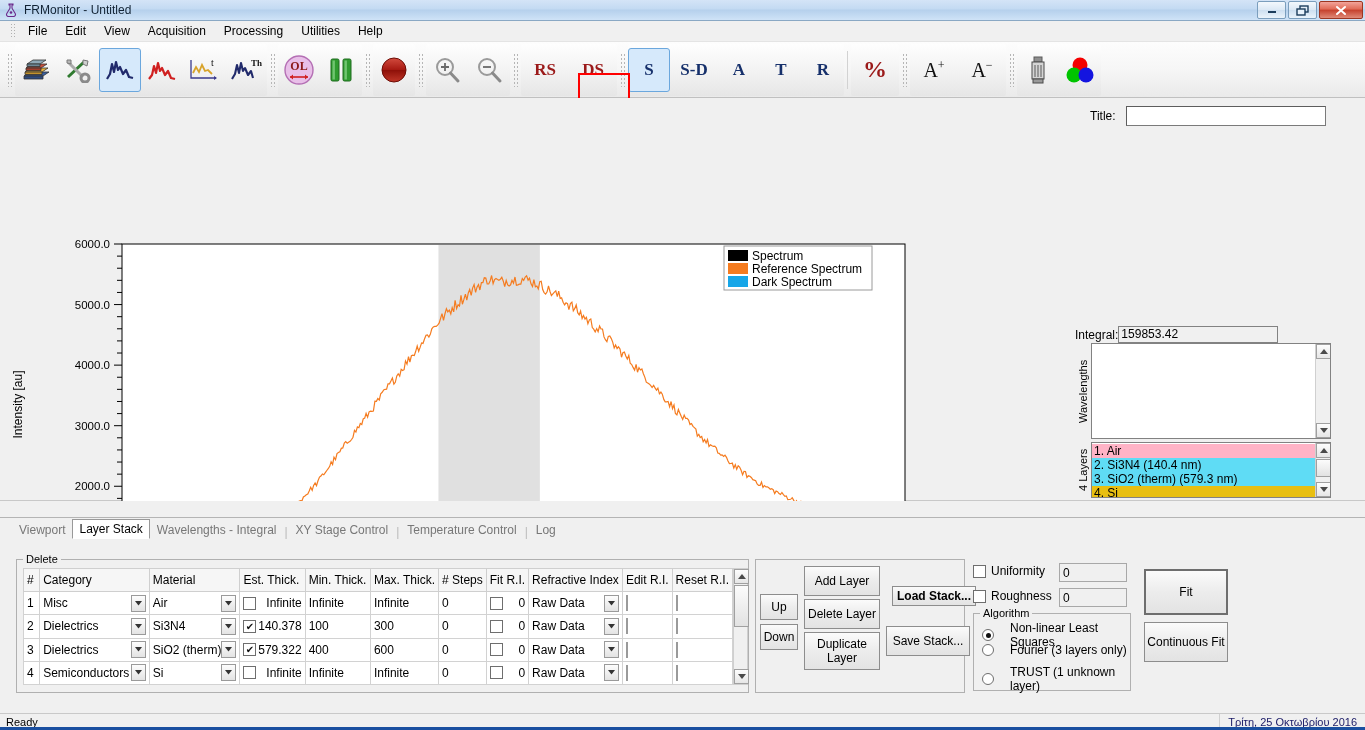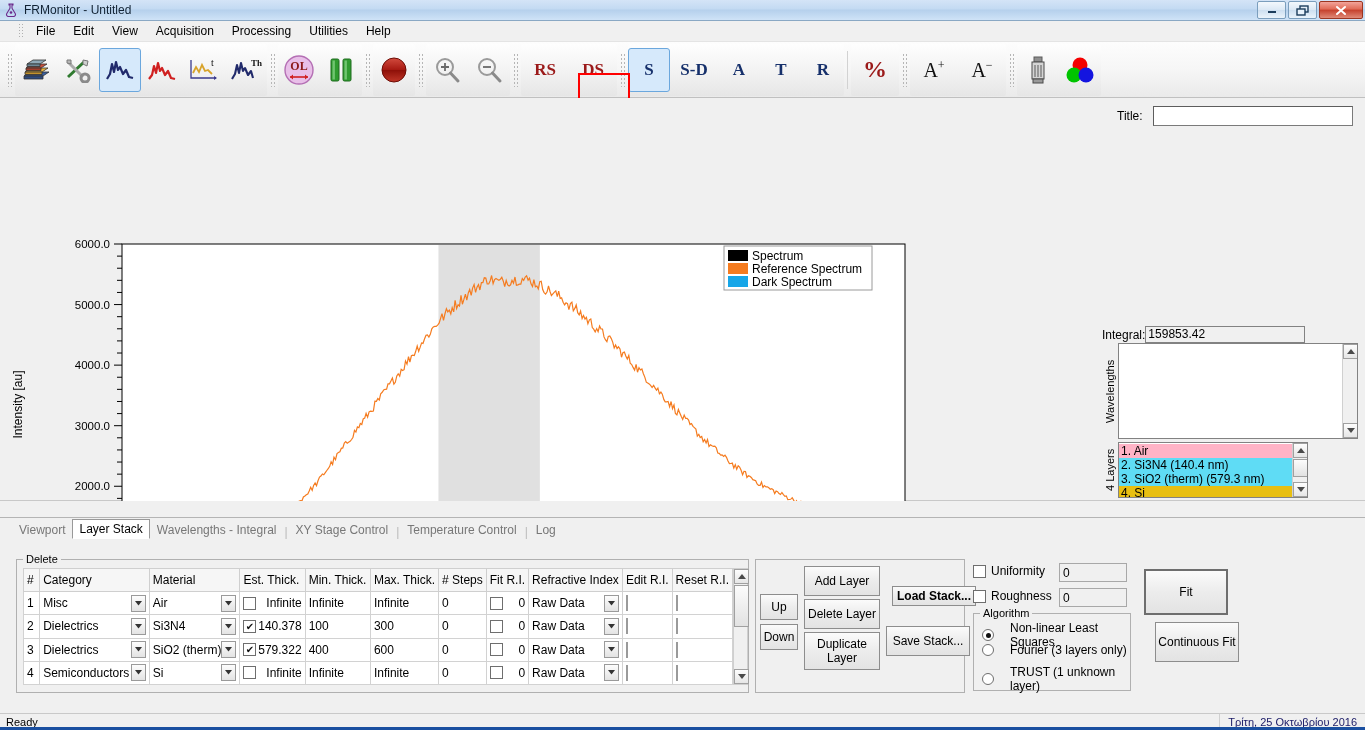--- a/index.html
+++ b/index.html
@@ -41,21 +41,21 @@
     background: linear-gradient(to bottom,#f2a49a,#e06a56 45%,#c5402c 50%,#e08a78);
     border-color: #9c3622; color: #fff; width: 44px;
   }
   .win-btn svg { display:block; }
 
   
   .menubar {
     height: 21px;
     background: #f0f0f0;
     display: flex; align-items: center;
-    padding-left: 18px;
+    padding-left: 10px;
     border-bottom: 1px solid #e4e4e4;
   }
   .menubar .grip { width: 5px; height: 16px; margin-right: 4px;
     background-image: radial-gradient(#b0b0b0 40%, transparent 41%);
     background-size: 3px 3px; }
   .menu-item { padding: 2px 9px; font-size: 12px; color: #000; cursor: default; }
 
   
   .toolbar {
     height: 56px;
@@ -98,21 +98,21 @@
     height: 403px;
     background: #f0f0f0;
     border-bottom: 1px solid #c8c8c8;
   }
 
   
   .chart-wrap { position: absolute; left: 0; top: 0; width: 930px; height: 403px; }
   .chart-svg { display:block; }
 
   
-  .right-panel { position: absolute; left: 962px; top: 0; right: 0; height: 403px; }
+  .right-panel { position: absolute; left: 935px; top: 0; right: 0; height: 403px; }
   .title-row { position: absolute; left: 155px; top: 8px; display: flex; align-items: center; }
   .title-lbl { font-size: 12px; margin-right: 10px; }
   .title-input {
     width: 200px; height: 20px;
     border: 1px solid #7a7a7a; border-top-color:#5d5d5d; border-left-color:#5d5d5d;
     background: #fff; font-size: 12px; padding: 0 3px;
     font-family: "Liberation Sans", sans-serif;
   }
 
   .integral-row { position: absolute; left: 140px; top: 228px; display:flex; align-items:center; }
@@ -575,21 +575,21 @@
             </div>
           <div class="sbtn down">
               <span class="arrow-dn"></span>
             </div>
         </div>
       </div>
     </div>
 
     <div class="vpanel" style="left:140px; top:344px; width:256px; height:56px;">
       <div class="vlabel">4 Layers</div>
-      <div class="listbox" style="width:190px; height:56px;">
+      <div class="listbox" style="width:240px; height:56px;">
         <div id="layer-list" style="padding-top:1px;">
             <div class="layer-row" style="background: rgb(255, 179, 198);">1. Air</div>
             <div class="layer-row" style="background: rgb(95, 220, 245);">2. Si3N4 (140.4 nm)</div>
             <div class="layer-row" style="background: rgb(95, 220, 245);">3. SiO2 (therm) (579.3 nm)</div>
             <div class="layer-row" style="background: rgb(232, 191, 17);">4. Si</div>
           </div>
         <div class="sbar">
           <div class="sbtn">
               <span class="arrow-up"></span>
             </div>
@@ -890,21 +890,21 @@
         </div>
         <div class="radio-row" style="position:absolute; left:8px; top:51px;">
           <span class="radio"></span>
           <span class="lbl">TRUST (1 unknown layer)</span>
         </div>
       </div>
     </div>
 
     <div style="position:absolute; left:1140px; top:4px; width:120px; height:134px;">
       <div class="btn default" style="position:absolute; left:4px; top:10px; width:84px; height:46px;">Fit</div>
-      <div class="btn" style="position:absolute; left:15px; top:63px; width:84px; height:40px;">Continuous Fit</div>
+      <div class="btn" style="position:absolute; left:4px; top:63px; width:84px; height:40px;">Continuous Fit</div>
     </div>
 
   </div>
 </div>
 
 <div class="statusbar">
   <span class="status-text">Ready</span>
   <span class="status-date">Τρίτη, 25 Οκτωβρίου 2016</span>
 </div>
 <div class="bottom-strip"></div>

